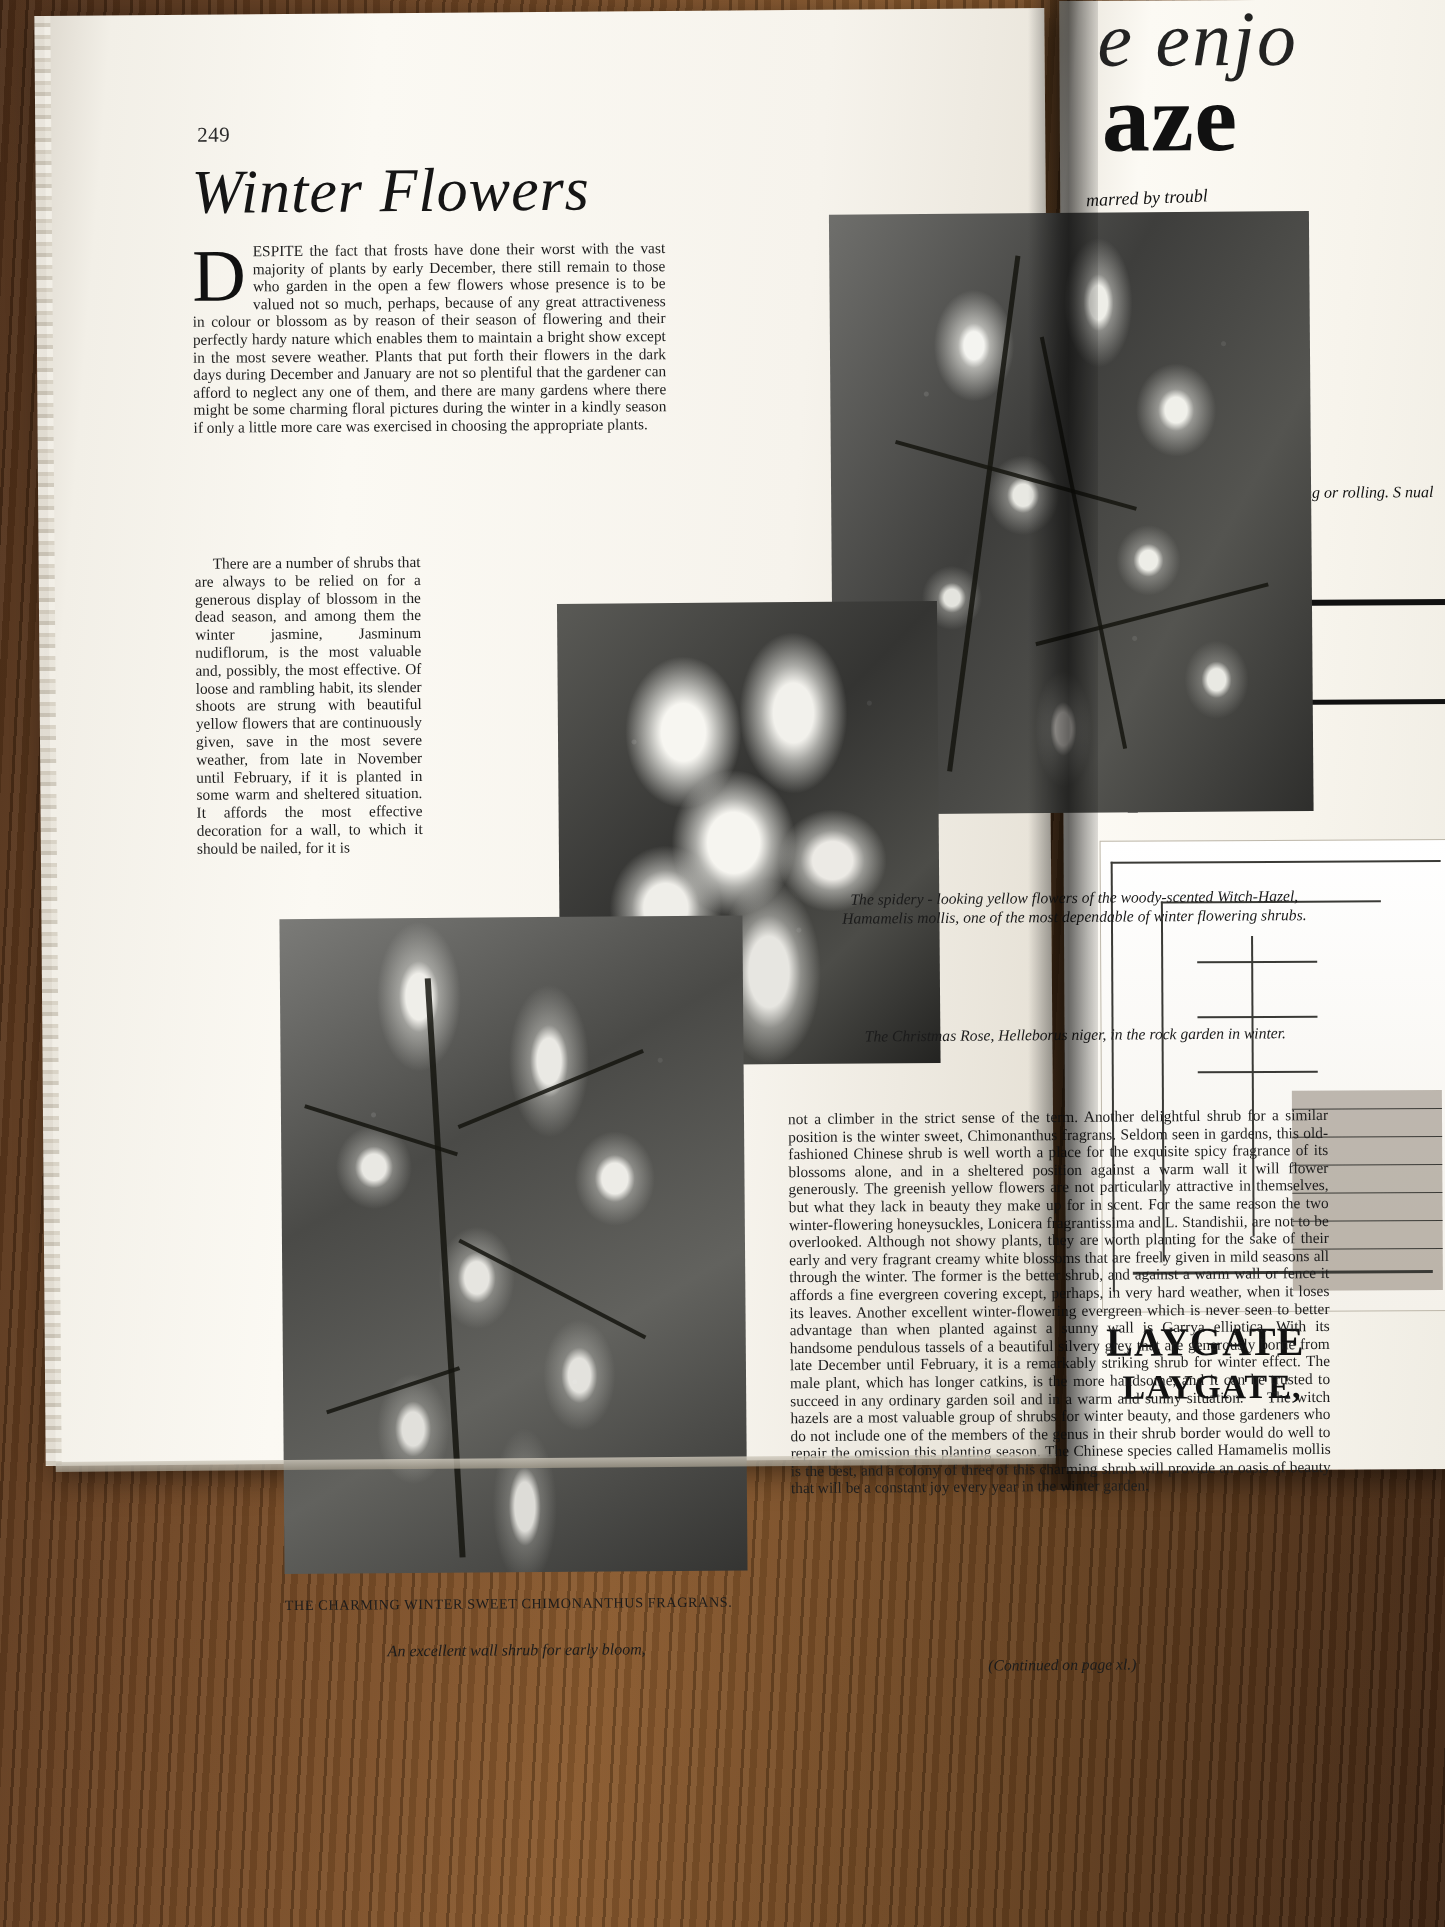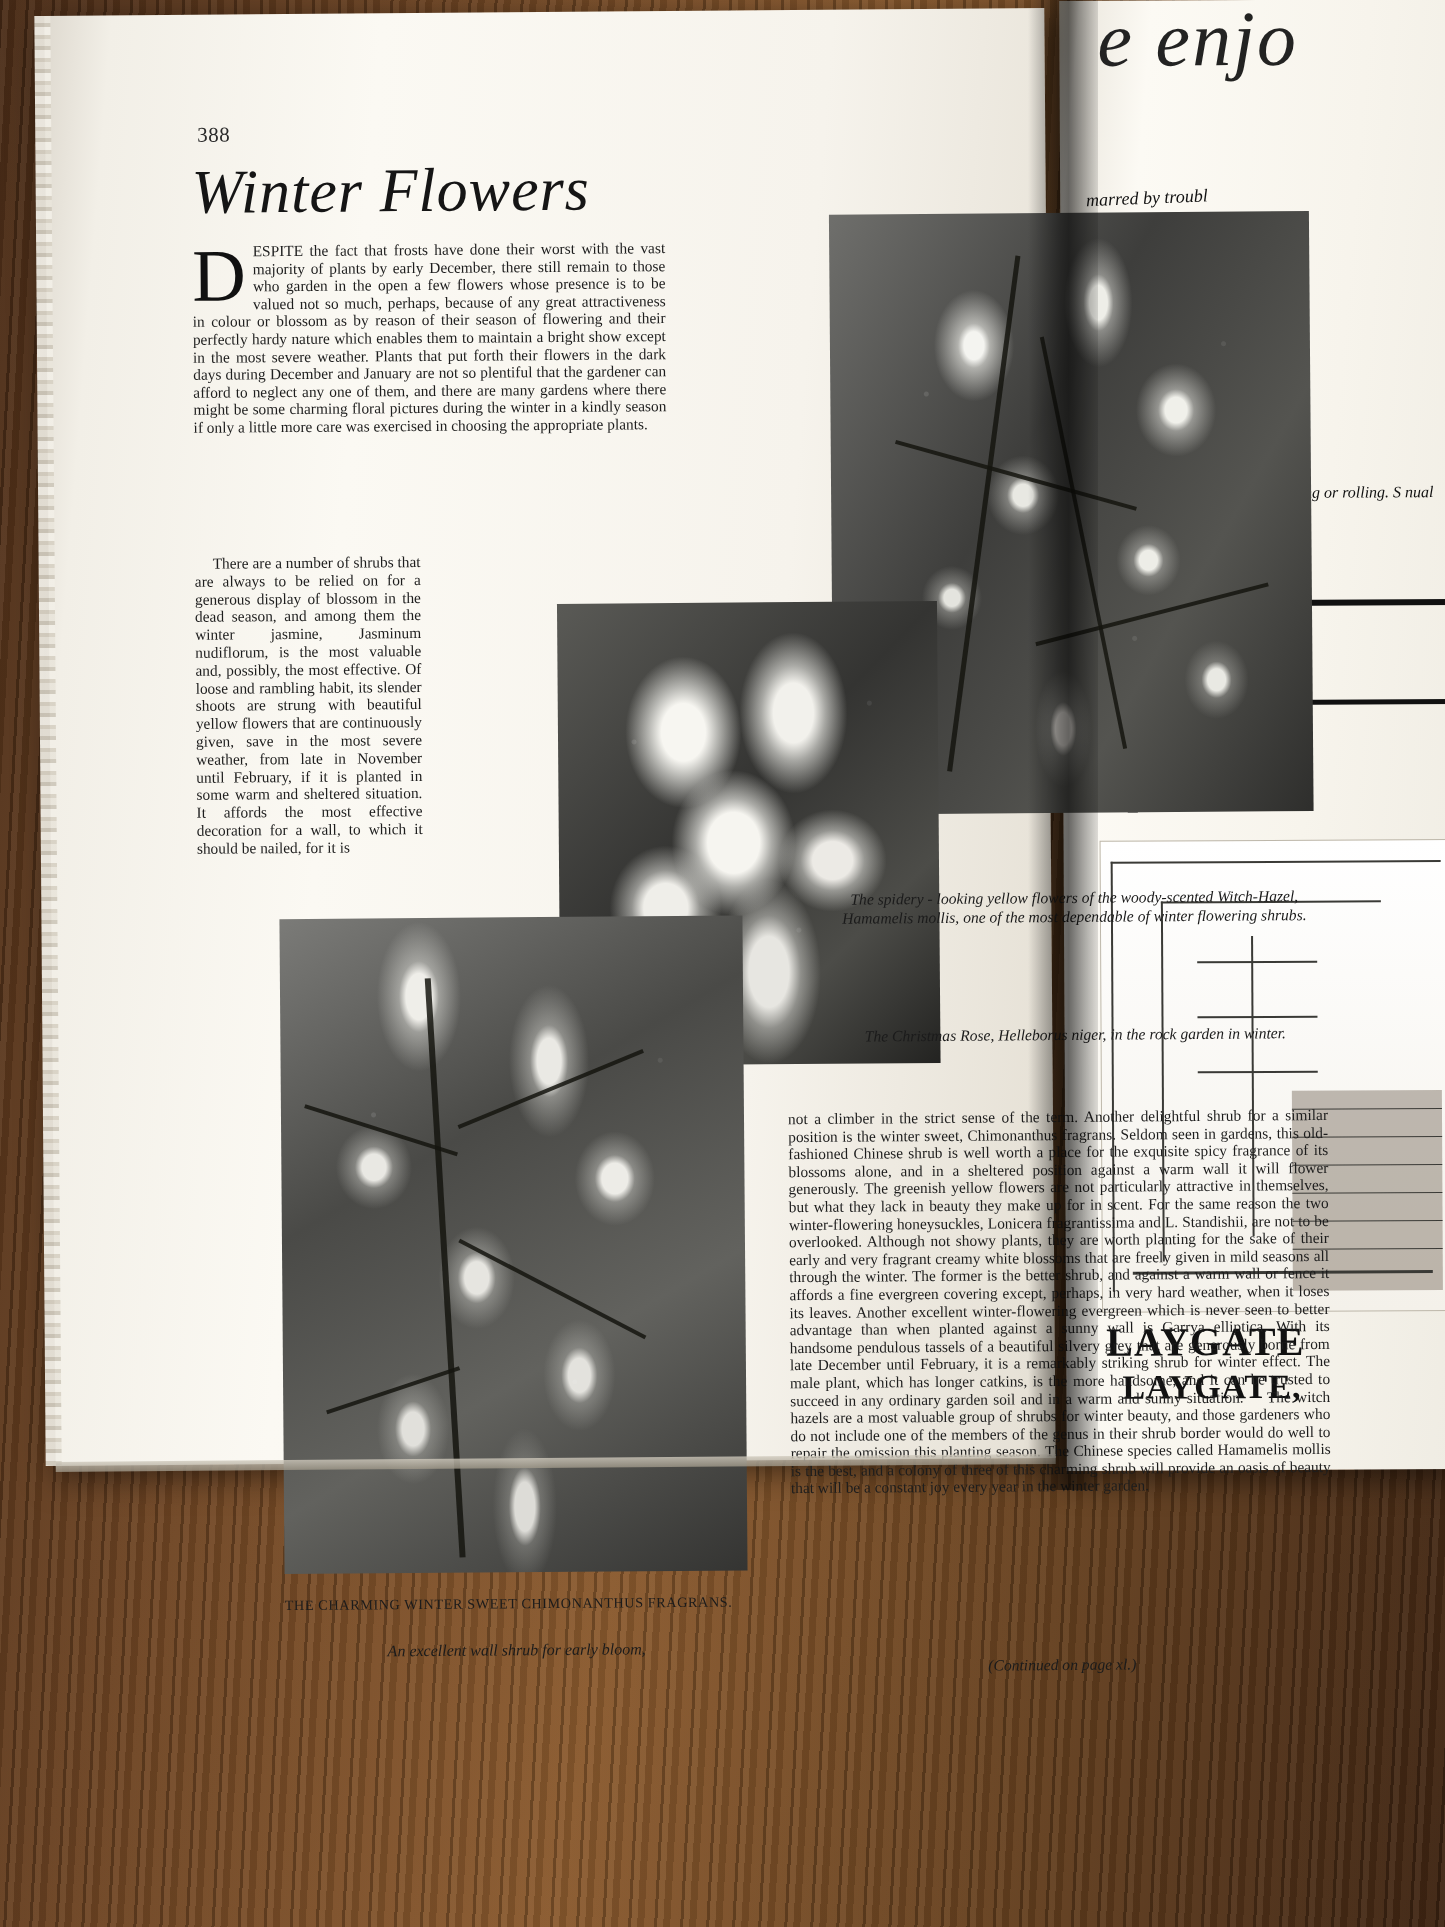--- a/index.html
+++ b/index.html
@@ -153,20 +153,21 @@
 </style>
 </head>
 <body>
 
 <div id="desk"></div>
 
 <div id="spread">
 
   <div id="page-right">
     <div class="ad" id="ad-enjoy">e enjo</div>
+    <div class="ad" id="ad-gaze">aze</div>
     <div class="ad" id="ad-lines">
       <div>marred by troubl</div>
       <div>. Perfect for pha</div>
       <div>and watering, rolling</div>
       <div>tion, a Gaze Court</div>
       <div>stable means of</div>
       <div>g. And the initia</div>
       <div>of people imagine.</div>
       <div>lding a hard court</div>
       <div>tal. Ask Gazes to in</div>
@@ -197,21 +198,21 @@
       <div class="frame-line" style="left:190px;top:408px;width:150px;height:1px;"></div>
       <div class="frame-line" style="left:30px;top:430px;width:300px;height:3px;"></div>
     </div>
 
     <div class="ad" id="ad-claygate1">LAYGATE</div>
     <div class="ad" id="ad-claygate2">LAYGATE,</div>
   </div>
 
   <div id="page-left">
 
-    <div class="pg" id="folio">388</div>
+    <div class="pg" id="folio">249</div>
 
     <div class="pg" id="headline">Winter  Flowers</div>
 
     <div class="pg col" id="col1">
       <span class="dropcap">D</span><span>ESPITE the fact that frosts have done their worst with the vast majority of plants by early December, there still remain to those who garden in the open a few flowers whose presence is to be valued not so much, perhaps, because of any great attractiveness in colour or blossom as by reason of their season of flowering and their perfectly hardy nature which enables them to maintain a bright show except in the most severe weather. Plants that put forth their flowers in the dark days during December and January are not so plentiful that the gardener can afford to neglect any one of them, and there are many gardens where there might be some charming floral pictures during the winter in a kindly season if only a little more care was exercised in choosing the appropriate plants.</span>
     </div>
 
     <div class="pg" id="col1b">
       <span style="display:inline-block;width:18px;"></span><span>There are a number of shrubs that are always to be relied on for a generous display of blossom in the dead season, and among them the winter jasmine, Jasminum nudiflorum, is the most valuable and, possibly, the most effective. Of loose and rambling habit, its slender shoots are strung with beautiful yellow flowers that are continuously given, save in the most severe weather, from late in November until February, if it is planted in some warm and sheltered situation. It affords the most effective decoration for a wall, to which it should be nailed, for it is</span>
     </div>

